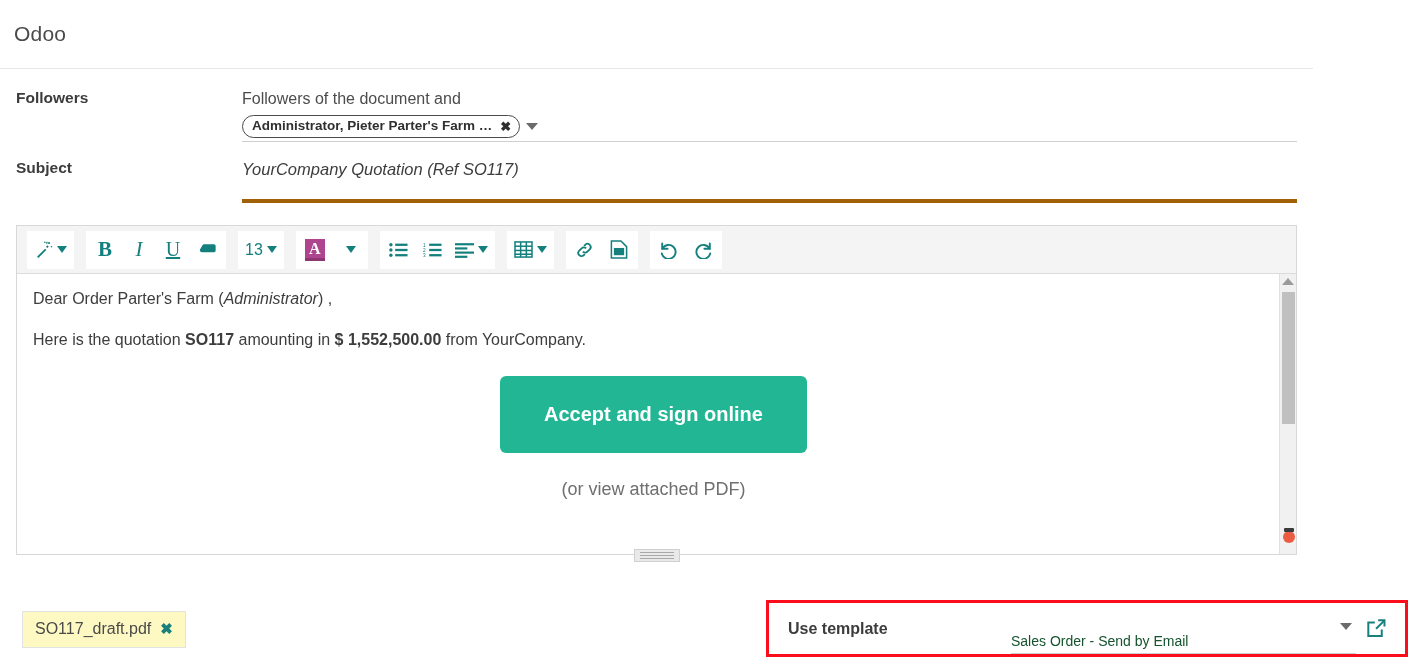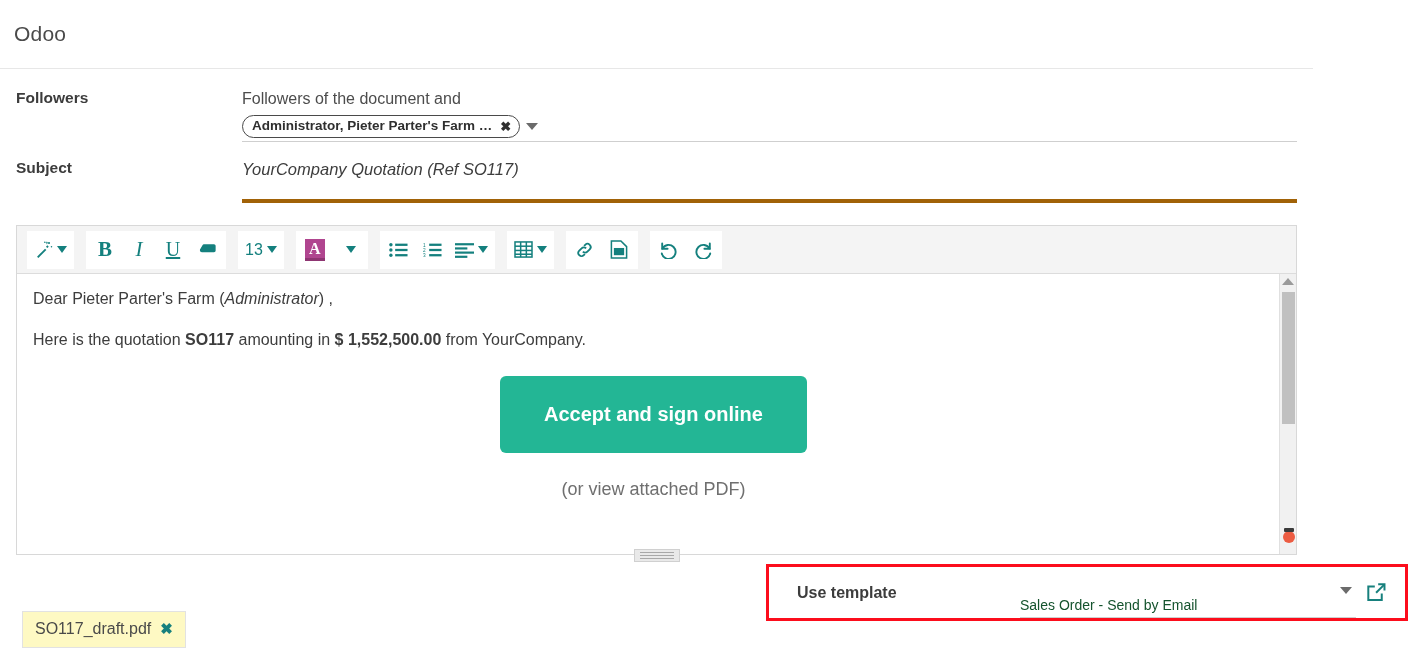--- a/index.html
+++ b/index.html
@@ -195,26 +195,26 @@
   .attach-chip {
     position: absolute; left: 22px; top: 16px;
     border: 1px solid #e2e2e2; background: #fef9c3;
     padding: 8px 12px 9px 12px;
     display: flex; align-items: center;
     font-size: 16px; color: #4a4a4a;
   }
   .attach-x { margin-left: 9px; color: #17807d; font-weight: bold; font-size: 15px; cursor: pointer; }
 
   .template-box {
-    position: absolute; left: 766px; top: 564px;
+    position: absolute; left: 766px; top: 600px;
     width: 642px; height: 57px;
     border: 3px solid #fc0d1c;
     background: #fff;
     display: flex; align-items: center;
-    padding: 0 18px 0 28px;
+    padding: 0 18px 0 19px;
   }
   .tpl-label {
     font-size: 16px; font-weight: bold; color: #3c3c3c;
     width: 223px; flex: 0 0 223px;
   }
   .tpl-field {
     flex: 1 1 auto; display: flex; align-items: center;
     border-bottom: 1px solid #cfcfcf; padding-bottom: 4px;
     margin-right: 10px; position: relative;
   }
@@ -378,21 +378,21 @@
           <svg width="20" height="18" viewBox="0 0 20 18" fill="none" stroke="#14807e" stroke-width="1.9" stroke-linecap="round">
             <path d="M16.5 7.5a7 7 0 1 0 .7 5"></path>
             <path d="M16.8 2.4v5.4h-5.4"></path>
           </svg>
         </div>
       </div>
     </div>
 
     <div class="editor-body">
       <p class="para">
-        <span>Dear Pieter Parter's Farm (</span><em>Administrator</em><span class="spell">) ,</span>
+        <span>Dear Order Parter's Farm (</span><em>Administrator</em><span class="spell">) ,</span>
       </p>
       <p class="para second">
         <span>Here is the quotation </span><b>SO117</b><span> amounting in </span><b>$ 1,552,500.00</b><span> from YourCompany.</span>
       </p>
       <div class="cta-zone">
         <button class="cta-btn">Accept and sign online</button>
       </div>
       <div class="pdf-note">(or view attached PDF)</div>
     </div>
 

